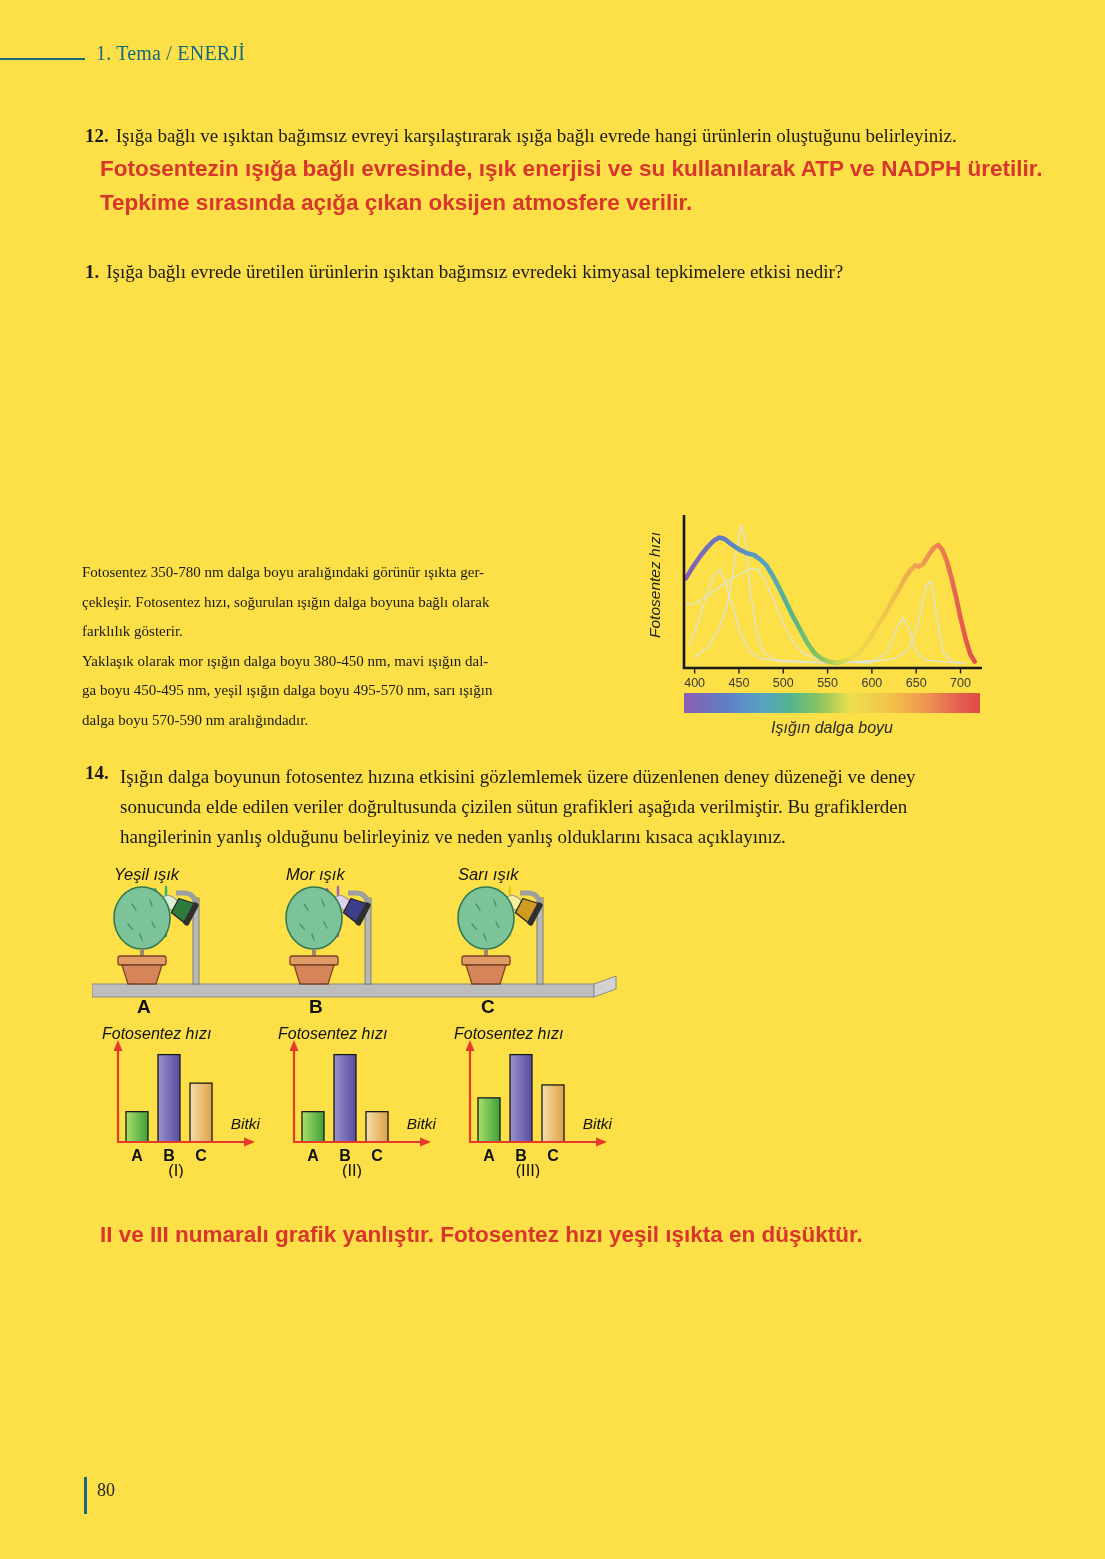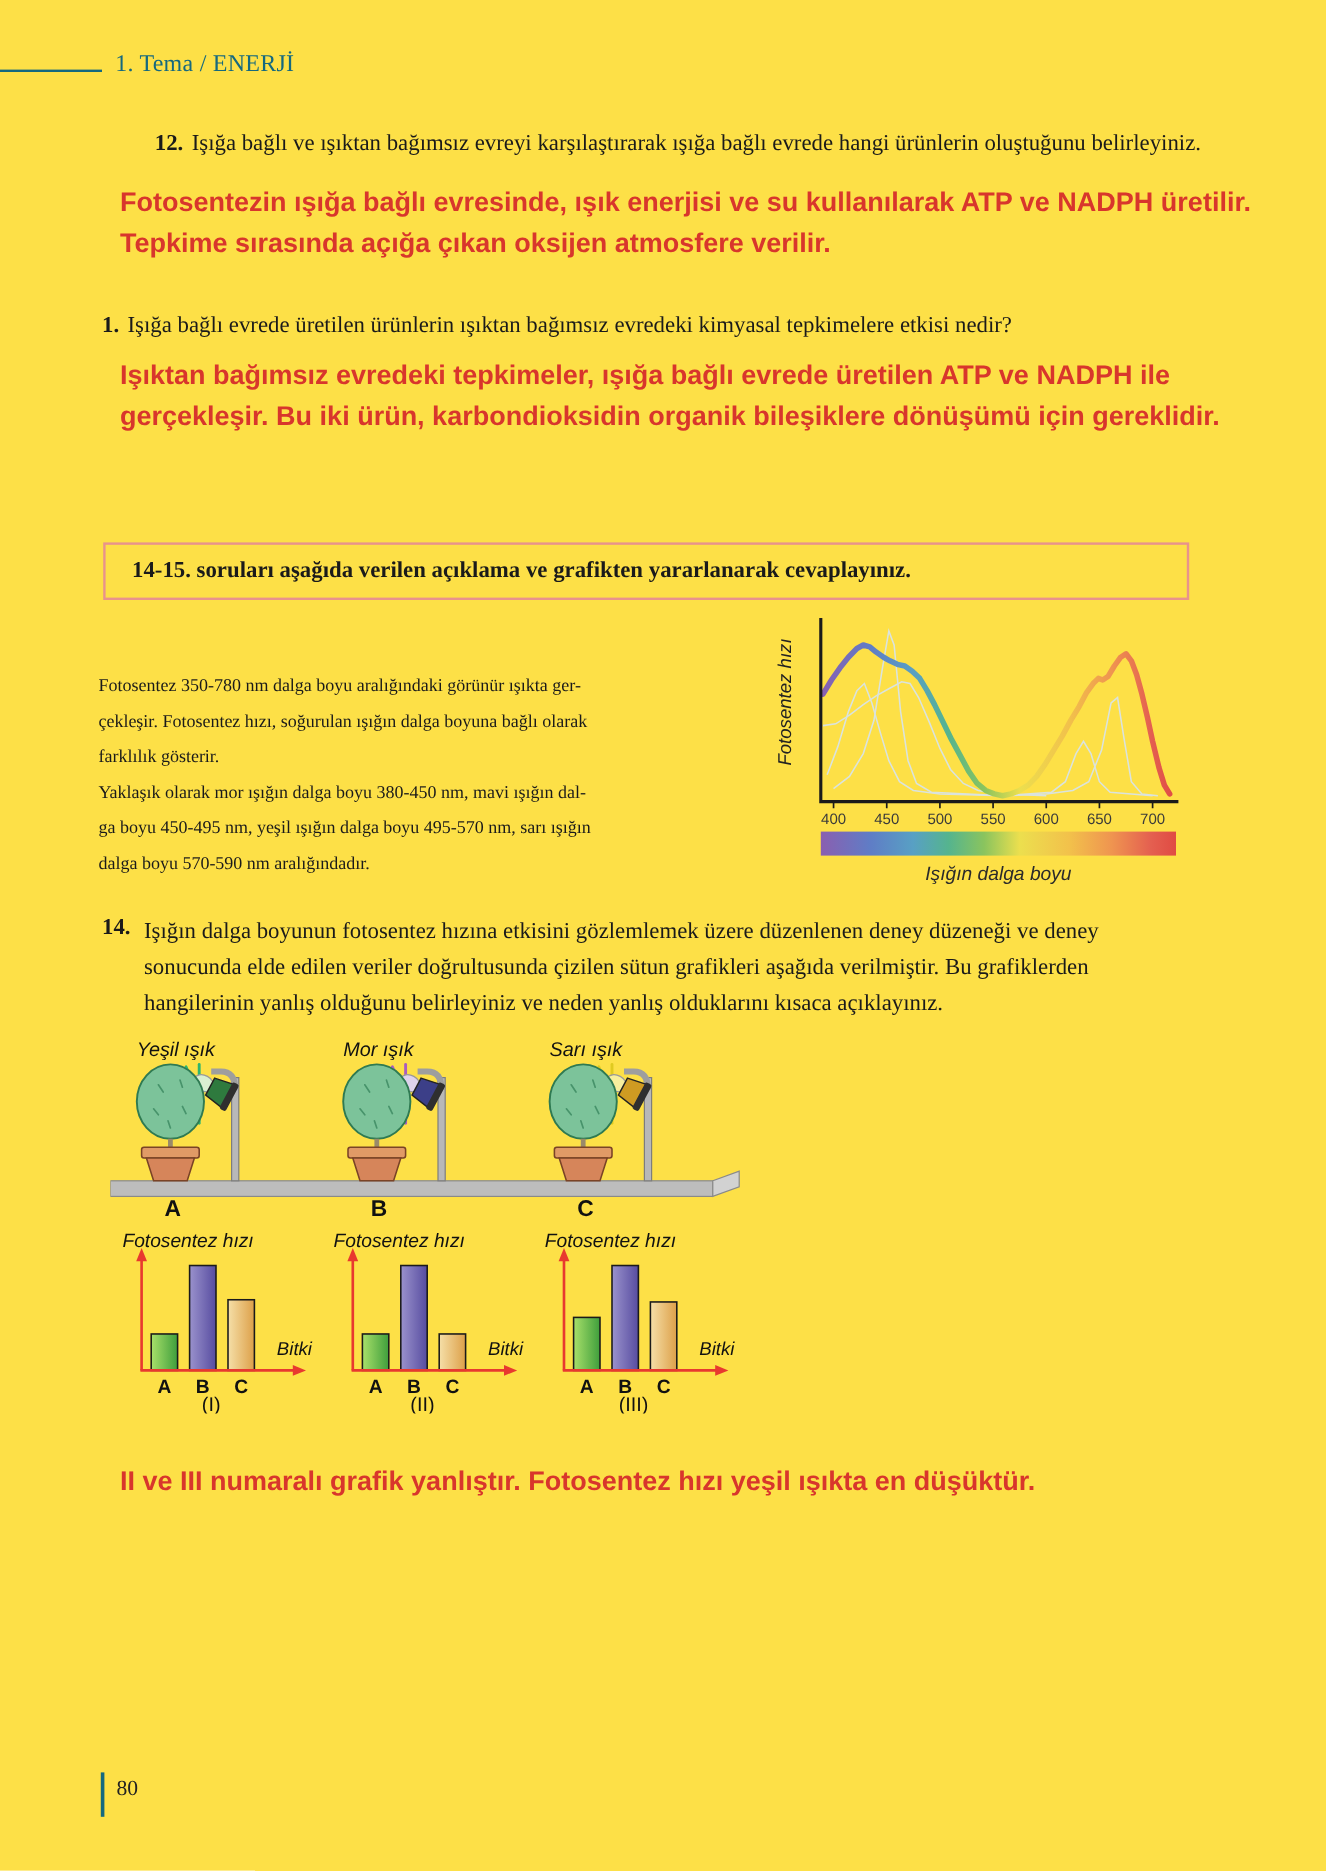--- a/index.html
+++ b/index.html
@@ -30,31 +30,26 @@
   .page-num{left:97px;top:1480px;font-size:18px;color:#222;}
 </style>
 </head>
 <body>
 
 <div class="page">
 
   <div class="abs header-rule"></div>
   <div class="abs header-title">1. Tema / ENERJİ</div>
 
-  <div class="abs q" style="left:85px;top:106px;width:960px;margin-left:44px;"><span class="qnum">12.</span><span>Işığa bağlı ve ışıktan bağımsız evreyi karşılaştırarak ışığa bağlı evrede hangi ürünlerin oluştuğunu belirleyiniz.</span></div>
+  <div class="abs q" style="left:85px;top:122px;width:960px;"><span class="qnum">12.</span><span>Işığa bağlı ve ışıktan bağımsız evreyi karşılaştırarak ışığa bağlı evrede hangi ürünlerin oluştuğunu belirleyiniz.</span></div>
   <div class="abs ans" style="left:100px;top:152px;width:960px;">Fotosentezin ışığa bağlı evresinde, ışık enerjisi ve su kullanılarak ATP ve NADPH üretilir.
 Tepkime sırasında açığa çıkan oksijen atmosfere verilir.</div>
 
   <div class="abs q" style="left:85px;top:258px;width:960px;"><span class="qnum">1.</span><span>Işığa bağlı evrede üretilen ürünlerin ışıktan bağımsız evredeki kimyasal tepkimelere etkisi nedir?</span></div>
-  <div class="abs ans" style="left:100px;top:296px;width:960px;">Işıktan bağımsız evredeki tepkimeler, ışığa bağlı evrede üretilen ATP ve NADPH ile
-gerçekleşir. Bu iki ürün, karbondioksidin organik bileşiklere dönüşümü için gereklidir.</div>
-
-  <div class="abs inst-box">
-    <span>14-15. soruları aşağıda verilen açıklama ve grafikten yararlanarak cevaplayınız.</span>
-  </div>
+
 
   <div class="abs info-par">Fotosentez 350-780 nm dalga boyu aralığındaki görünür ışıkta ger-
 çekleşir. Fotosentez hızı, soğurulan ışığın dalga boyuna bağlı olarak
 farklılık gösterir.
 Yaklaşık olarak mor ışığın dalga boyu 380-450 nm, mavi ışığın dal-
 ga boyu 450-495 nm, yeşil ışığın dalga boyu 495-570 nm, sarı ışığın
 dalga boyu 570-590 nm aralığındadır.</div>
 
   <div class="abs spectrum-wrap">
     <div class="spectrum-ylab">Fotosentez hızı</div>

